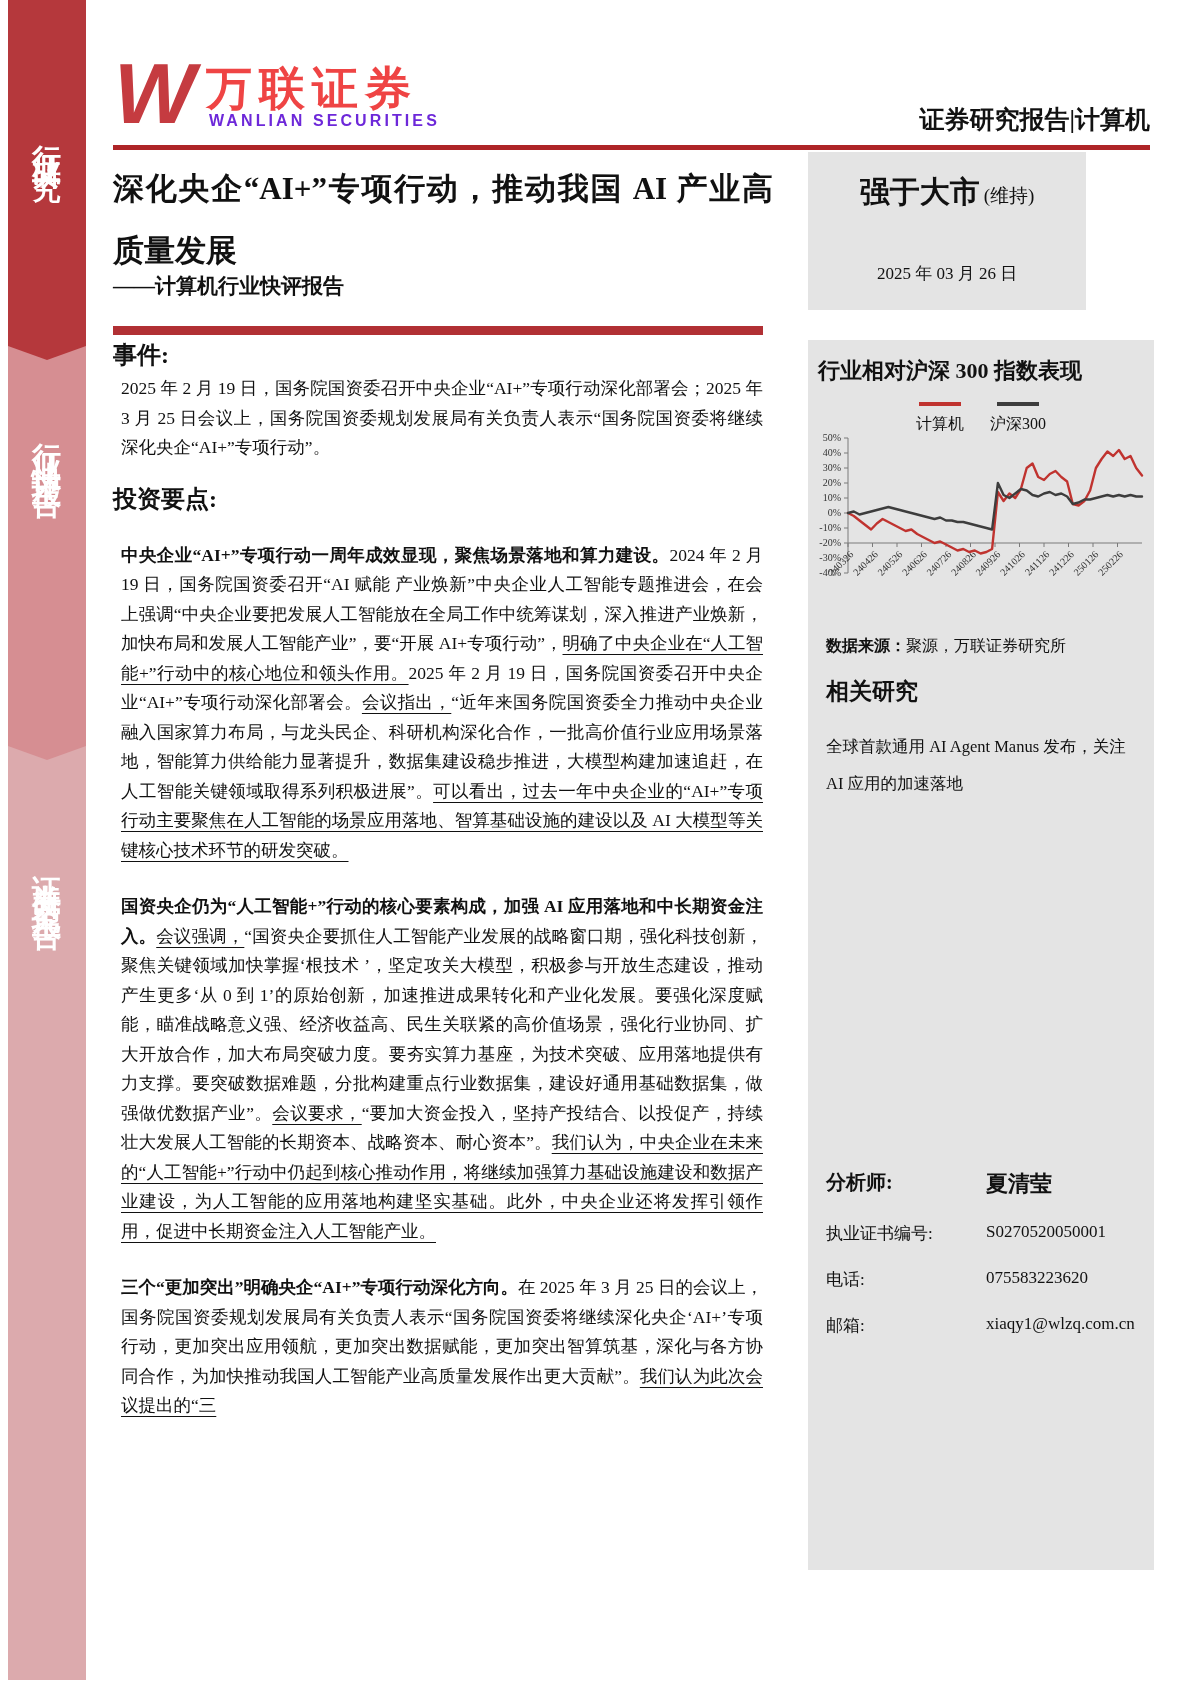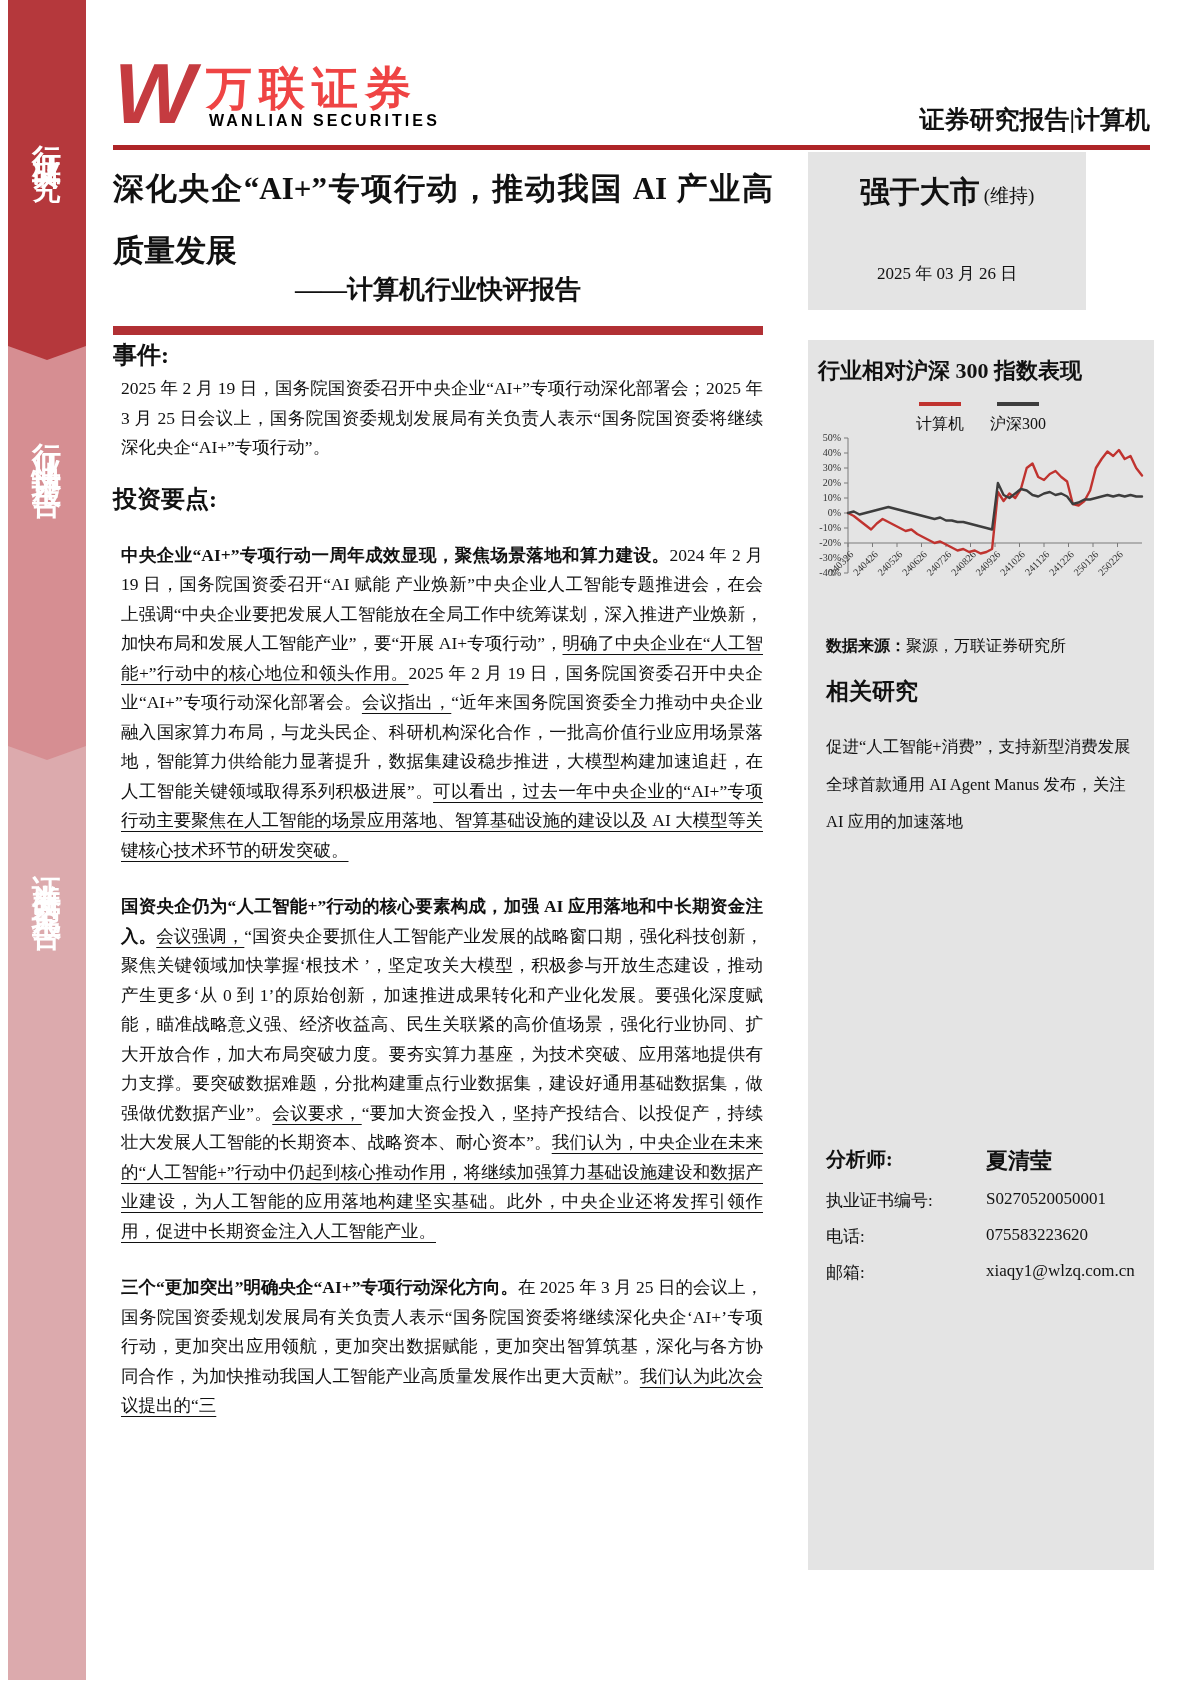--- a/index.html
+++ b/index.html
@@ -15,47 +15,47 @@
   .rib-label{position:absolute;left:50%;transform:translateX(-50%);
         writing-mode:vertical-rl;text-orientation:upright;color:#fff;
         font-size:29px;font-weight:600;letter-spacing:9px;white-space:nowrap;}
   
   .logo{position:absolute;left:114px;top:56px;height:84px;}
   .logo-w{position:absolute;left:0;top:-6px;font-family:"Liberation Sans",sans-serif;
         font-size:86px;font-weight:900;font-style:italic;color:#c53b40;line-height:86px;}
   .logo-cn{position:absolute;left:92px;top:2px;font-family:Liberation Serif, serif;
         font-size:46px;font-weight:900;color:#ef4444;letter-spacing:7px;white-space:nowrap;}
   .logo-en{position:absolute;left:95px;top:56px;font-family:"Liberation Sans",sans-serif;
-        font-size:16px;font-weight:700;color:#000000;letter-spacing:3.1px;white-space:nowrap;}
+        font-size:16px;font-weight:700;color:#6d28d9;letter-spacing:3.1px;white-space:nowrap;}
   .top-right-tag{position:absolute;right:41px;top:103px;font-size:25px;font-weight:700;white-space:nowrap;}
   .red-rule{position:absolute;left:113px;top:145px;width:1037px;height:5px;background:#ae2427;}
   .doc-title{position:absolute;left:113px;top:158px;width:660px;font-size:31px;line-height:62px;
         font-weight:700;text-align:justify;}
-  .doc-subtitle{position:absolute;left:113px;top:272px;width:650px;text-align:center;
-        font-size:26px;font-weight:700;font-family:Liberation Serif, serif;}
+  .doc-subtitle{position:absolute;left:113px;top:272px;width:650px;text-align:left;
+        font-size:21px;font-weight:700;font-family:Liberation Serif, serif;}
   
   .grey-box1{position:absolute;left:808px;top:152px;width:278px;height:158px;background:#e4e4e4;}
   .rating-line{position:absolute;left:0;top:20px;width:100%;text-align:center;white-space:nowrap;}
   .rating-main{font-size:30px;font-weight:700;}
   .rating-note{font-size:19px;font-weight:400;}
   .report-date{position:absolute;left:0;top:110px;width:100%;text-align:center;font-size:17px;}
   .grey-box2{position:absolute;left:808px;top:340px;width:346px;height:1230px;background:#e4e4e4;}
   .chart-title{position:absolute;left:10px;top:16px;font-size:22px;font-weight:700;white-space:nowrap;}
   .legend{position:absolute;left:0;top:62px;width:100%;display:flex;justify-content:center;
         align-items:center;gap:26px;font-size:16px;}
   .legend-item{display:flex;align-items:center;gap:8px;flex-direction:column;}
   .legend-swatch{display:inline-block;width:42px;height:4px;}
   #chart-svg{position:absolute;left:0;top:88px;}
   .source-line{position:absolute;left:18px;top:296px;font-size:16px;white-space:nowrap;}
   .source-label{font-weight:700;}
   .related-heading{position:absolute;left:18px;top:336px;font-size:23px;font-weight:700;}
   .related-list{position:absolute;left:18px;top:388px;width:312px;font-size:16.5px;line-height:37px;}
   .related-list div{margin-bottom:1px;}
   .analyst-block{position:absolute;left:18px;top:806px;width:312px;}
-  .an-row{display:flex;margin-bottom:13px;}
+  .an-row{display:flex;margin-bottom:13px;margin-top:23px;}
   .an-label{width:160px;flex:0 0 160px;font-size:17px;}
   .an-label.big{font-size:20px;font-weight:700;}
   .an-value{font-size:17px;font-family:"Liberation Serif","DejaVu Serif",serif;}
   .an-value.big{font-size:22px;font-weight:700;}
   
   .event-bar{position:absolute;left:113px;top:326px;width:650px;height:9px;background:#b13034;}
   .body-col{position:absolute;left:113px;top:340px;width:650px;font-size:17.5px;line-height:29.5px;
         text-align:justify;}
   .sec-heading{font-size:24px;font-weight:700;margin:0 0 0 0;line-height:30px;}
   .para{margin:0 0 0 8px;}
@@ -161,21 +161,20 @@
         <line x1="309.5" y1="115" x2="309.5" y2="119" stroke="#7a7a7a" stroke-width="1"></line>
         <text x="315.5" y="127" text-anchor="end" font-size="10" fill="#333" transform="rotate(-45 315.5 127)">250226</text>
         <polyline points="40.0,85.0 45.8,88.0 51.5,92.5 57.3,97.0 63.1,101.5 68.8,95.5 74.6,91.0 80.4,94.0 86.1,97.0 91.9,100.0 97.6,103.0 103.4,101.5 109.2,106.0 114.9,109.0 120.7,112.0 126.5,115.0 132.2,113.5 138.0,116.5 143.8,119.5 149.5,122.5 155.3,121.0 161.1,124.0 166.8,122.5 172.6,125.5 178.4,124.0 184.1,121.0 189.9,64.0 195.6,73.0 201.4,65.5 207.2,70.0 212.9,61.0 218.7,40.0 224.5,35.5 230.2,49.0 236.0,52.0 241.8,46.0 247.5,43.0 253.3,49.0 259.1,53.5 264.8,76.0 270.6,77.5 276.4,73.0 282.1,62.5 287.9,40.0 293.6,31.0 299.4,23.5 305.2,28.0 310.9,22.0 316.7,31.0 322.5,28.0 328.2,40.0 334.0,47.5" fill="none" stroke="#c0332f" stroke-width="2.4" stroke-linejoin="round" stroke-linecap="round"></polyline>
         <polyline points="40.0,85.0 45.8,83.5 51.5,86.5 57.3,85.0 63.1,83.5 68.8,82.0 74.6,80.5 80.4,79.0 86.1,80.5 91.9,82.0 97.6,83.5 103.4,85.0 109.2,86.5 114.9,88.0 120.7,89.5 126.5,91.0 132.2,89.5 138.0,92.5 143.8,92.5 149.5,94.0 155.3,94.0 161.1,95.5 166.8,97.0 172.6,98.5 178.4,100.0 184.1,101.5 189.9,55.0 195.6,67.0 201.4,70.0 207.2,65.5 212.9,61.0 218.7,62.5 224.5,67.0 230.2,68.5 236.0,65.5 241.8,64.0 247.5,67.0 253.3,65.5 259.1,68.5 264.8,76.0 270.6,74.5 276.4,71.5 282.1,71.5 287.9,70.0 293.6,68.5 299.4,67.0 305.2,68.5 310.9,67.0 316.7,68.5 322.5,67.0 328.2,68.5 334.0,68.5" fill="none" stroke="#3d3d3d" stroke-width="2.4" stroke-linejoin="round" stroke-linecap="round"></polyline>
       </svg>
     <div class="source-line">
       <span class="source-label">数据来源：</span><span>聚源，万联证券研究所</span>
     </div>
     <div class="related-heading">相关研究</div>
     <div class="related-list">
-      <div>促进“人工智能+消费”，支持新型消费发展</div>
       <div>全球首款通用 AI Agent Manus 发布，关注 AI 应用的加速落地</div>
     </div>
     <div class="analyst-block">
       <div class="an-row">
         <span class="an-label big">分析师:</span>
         <span class="an-value big">夏清莹</span>
       </div>
       <div class="an-row">
         <span class="an-label">执业证书编号:</span>
         <span class="an-value">S0270520050001</span>

